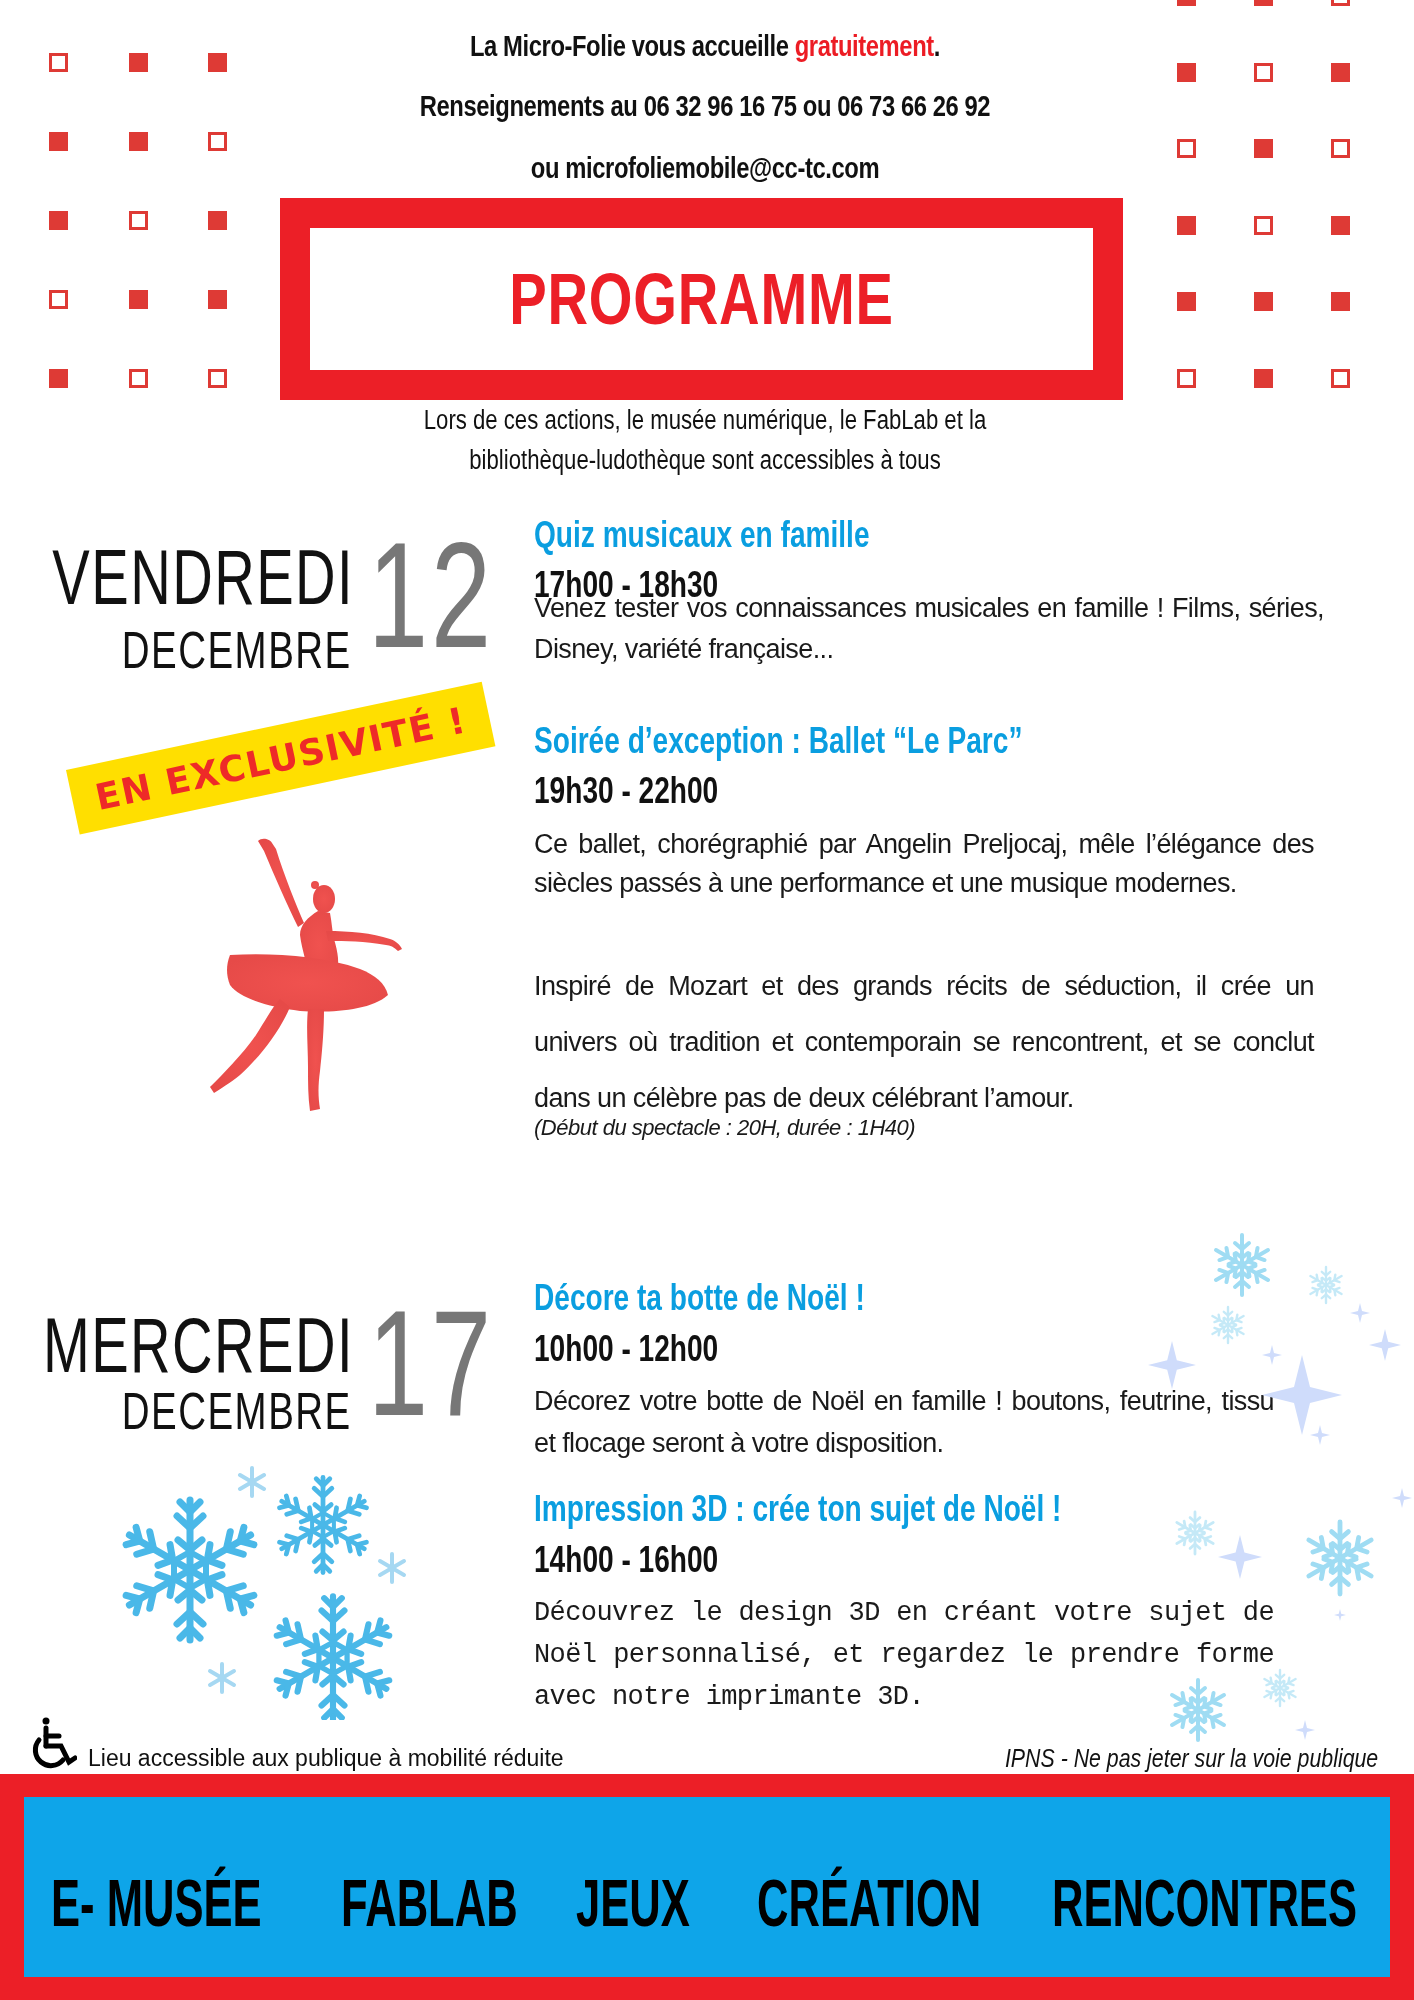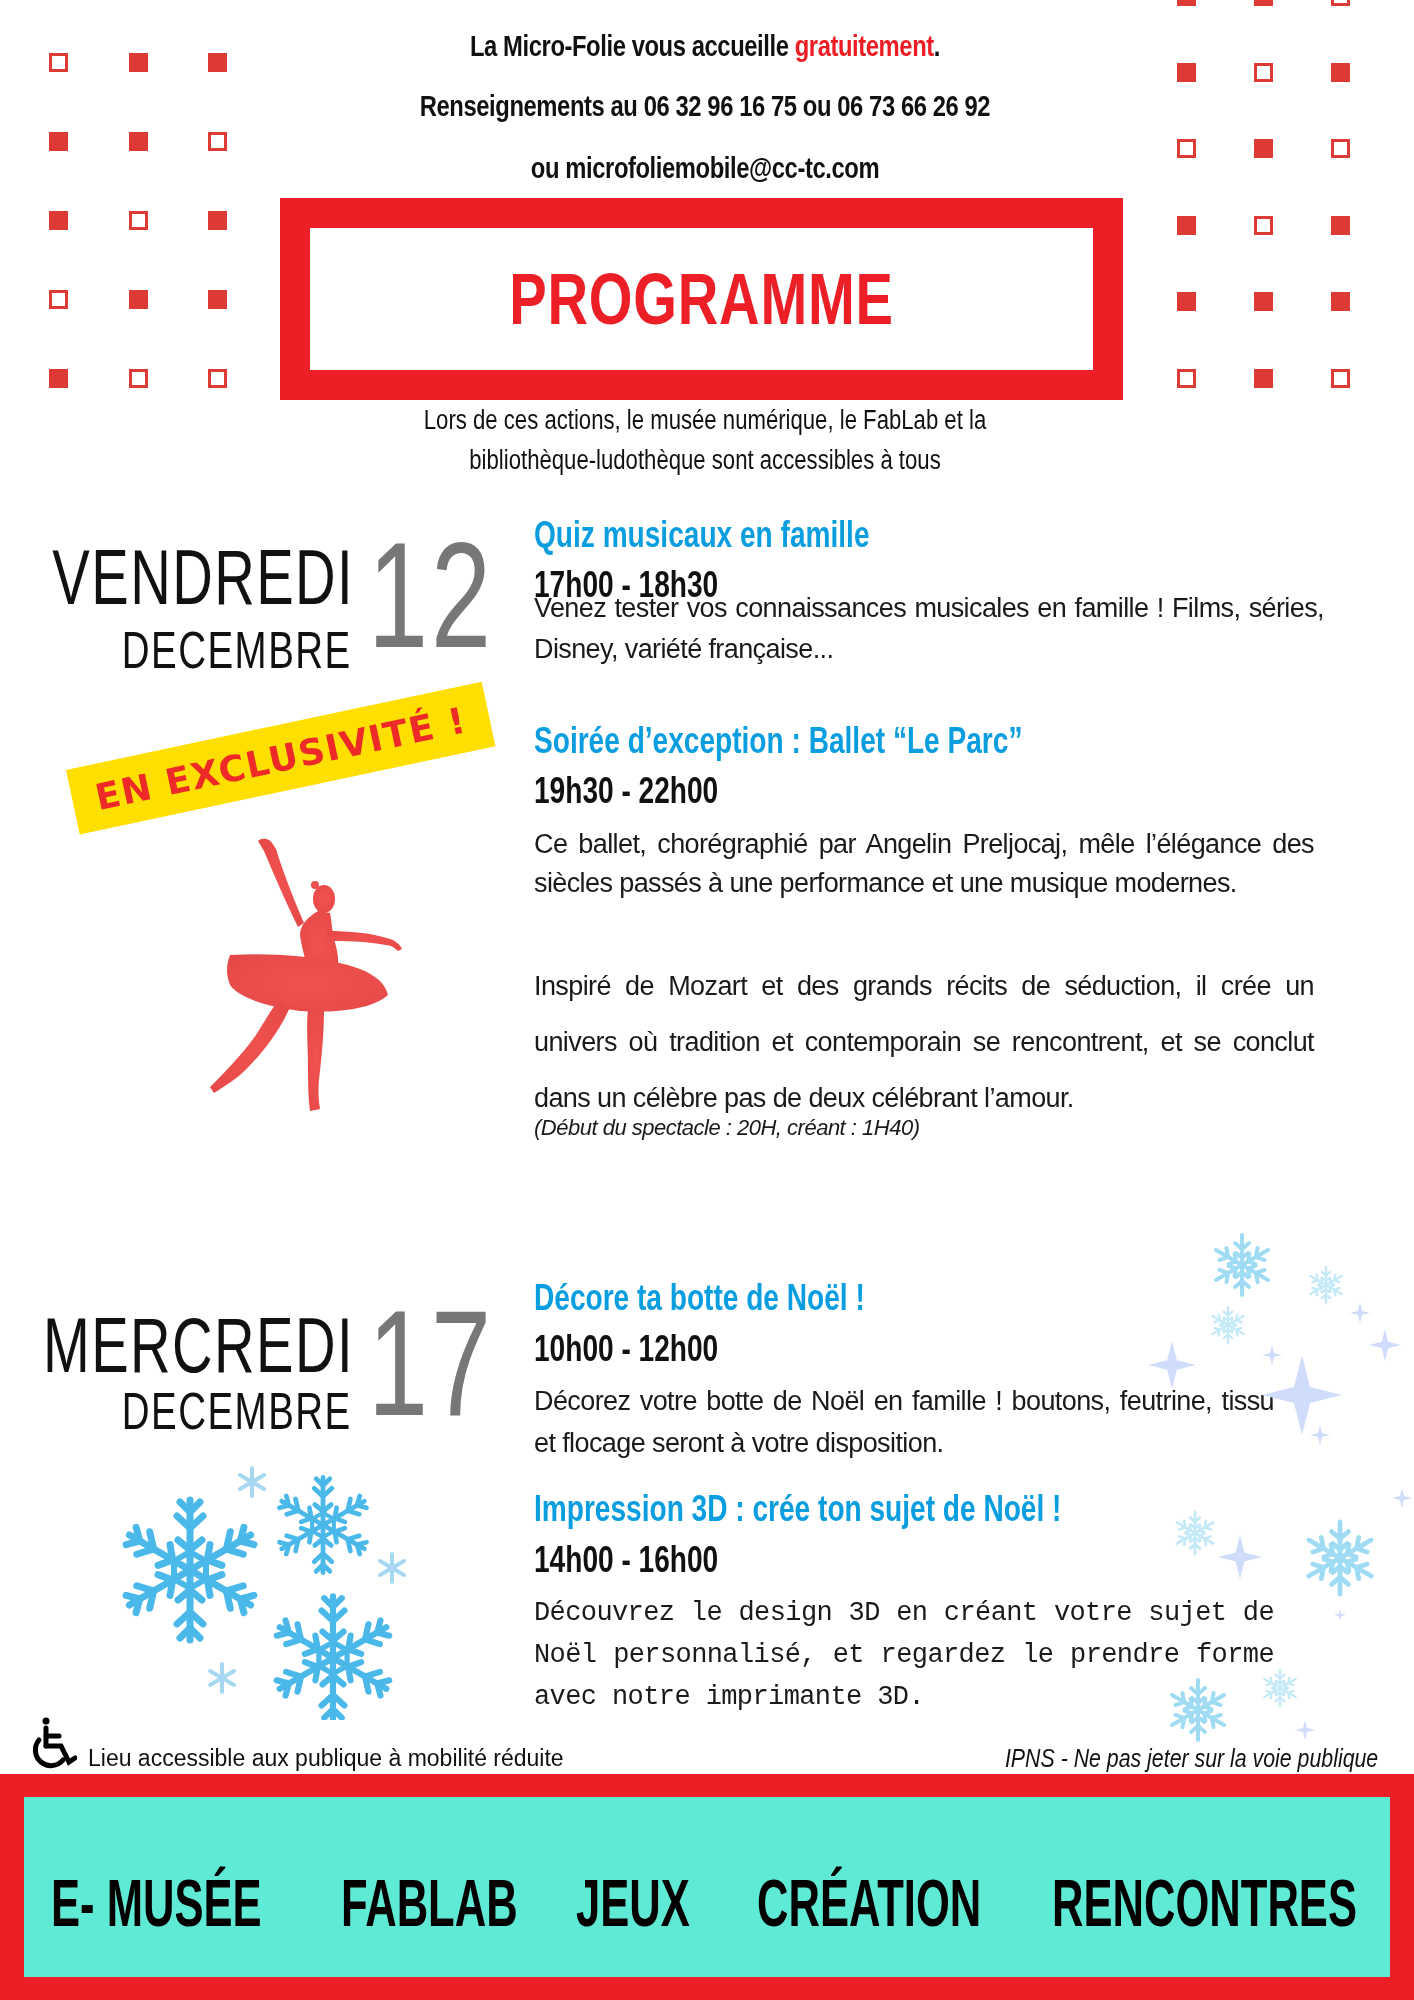--- a/index.html
+++ b/index.html
@@ -88,21 +88,21 @@
     
     .access-txt { position: absolute; left: 88px; top: 1745px; font-size: 23px; color: #111; }
     .ipns-txt {
       position: absolute; right: 36px; top: 1743px; font-size: 26px; font-style: italic; color: #111;
       transform: scaleX(0.82); transform-origin: right center; white-space: nowrap;
     }
 
     .footer-box {
       position: absolute; left: 0; top: 1774px; width: 1414px; height: 226px;
       box-sizing: border-box; border: 23px solid #ec1f27; border-left-width: 24px; border-right-width: 24px;
-      background: #5eead4;
+      background: #0ea5e9;
     }
     .footer-item {
       position: absolute; top: 68px; font-weight: bold; font-size: 66px; color: #000;
       white-space: nowrap; transform: scaleX(0.66); transform-origin: left center;
     }
   </style>
 </head>
 <body>
 
 <div id="left-grid">
@@ -163,21 +163,21 @@
 <div class="day-num cond" style="top:520px;">12</div>
 
 <div class="ev-title cond" style="top:514px;">Quiz musicaux en famille</div>
 <div class="ev-time cond" style="top:564px;">17h00 - 18h30</div>
 <div class="ev-desc" style="top:588px; width:790px;">Venez tester vos connaissances musicales en famille ! Films, séries, Disney, variété française...</div>
 
 <div class="ev-title cond" style="top:720px;">Soirée d’exception : Ballet “Le Parc”</div>
 <div class="ev-time cond" style="top:770px;">19h30 - 22h00</div>
 <div class="ev-desc" style="top:825px; width:780px; line-height:39px;">Ce ballet, chorégraphié par Angelin Preljocaj, mêle l’élégance des siècles passés à une performance et une musique modernes.</div>
 <div class="ev-desc" style="top:958px; width:780px; line-height:56px;">Inspiré de Mozart et des grands récits de séduction, il crée un univers où tradition et contemporain se rencontrent, et se conclut dans un célèbre pas de deux célébrant l’amour.</div>
-<div class="ev-note" style="top:1115px;">(Début du spectacle : 20H, créant : 1H40)</div>
+<div class="ev-note" style="top:1115px;">(Début du spectacle : 20H, durée : 1H40)</div>
 
 <div class="banner">
   <span class="banner-txt">EN EXCLUSIVITÉ !</span>
 </div>
 
 <svg class="abs" style="left:200px; top:835px;" width="230" height="280" viewBox="0 0 230 280">
   <defs>
     <radialGradient id="glit" cx="50%" cy="50%" r="60%">
       <stop offset="0%" stop-color="#f0524f"></stop>
       <stop offset="100%" stop-color="#e64a48"></stop>

